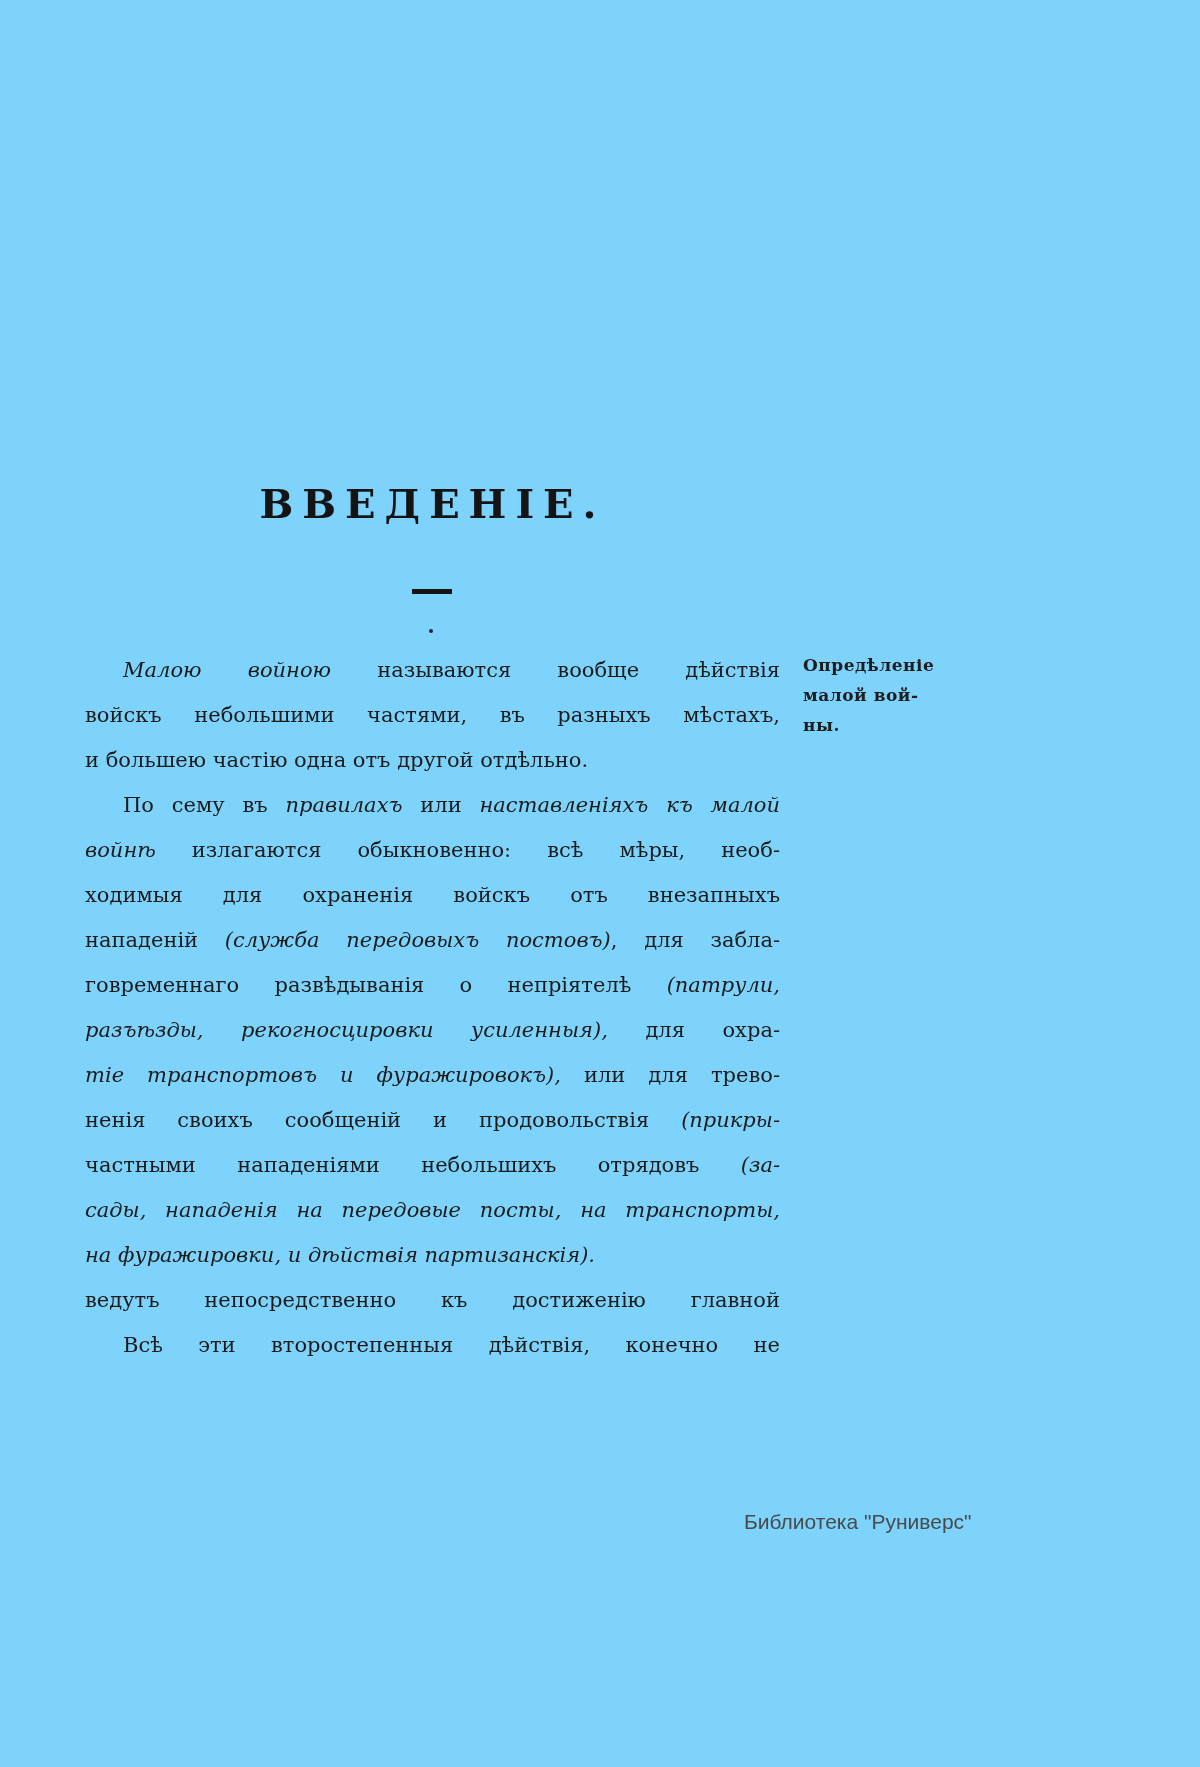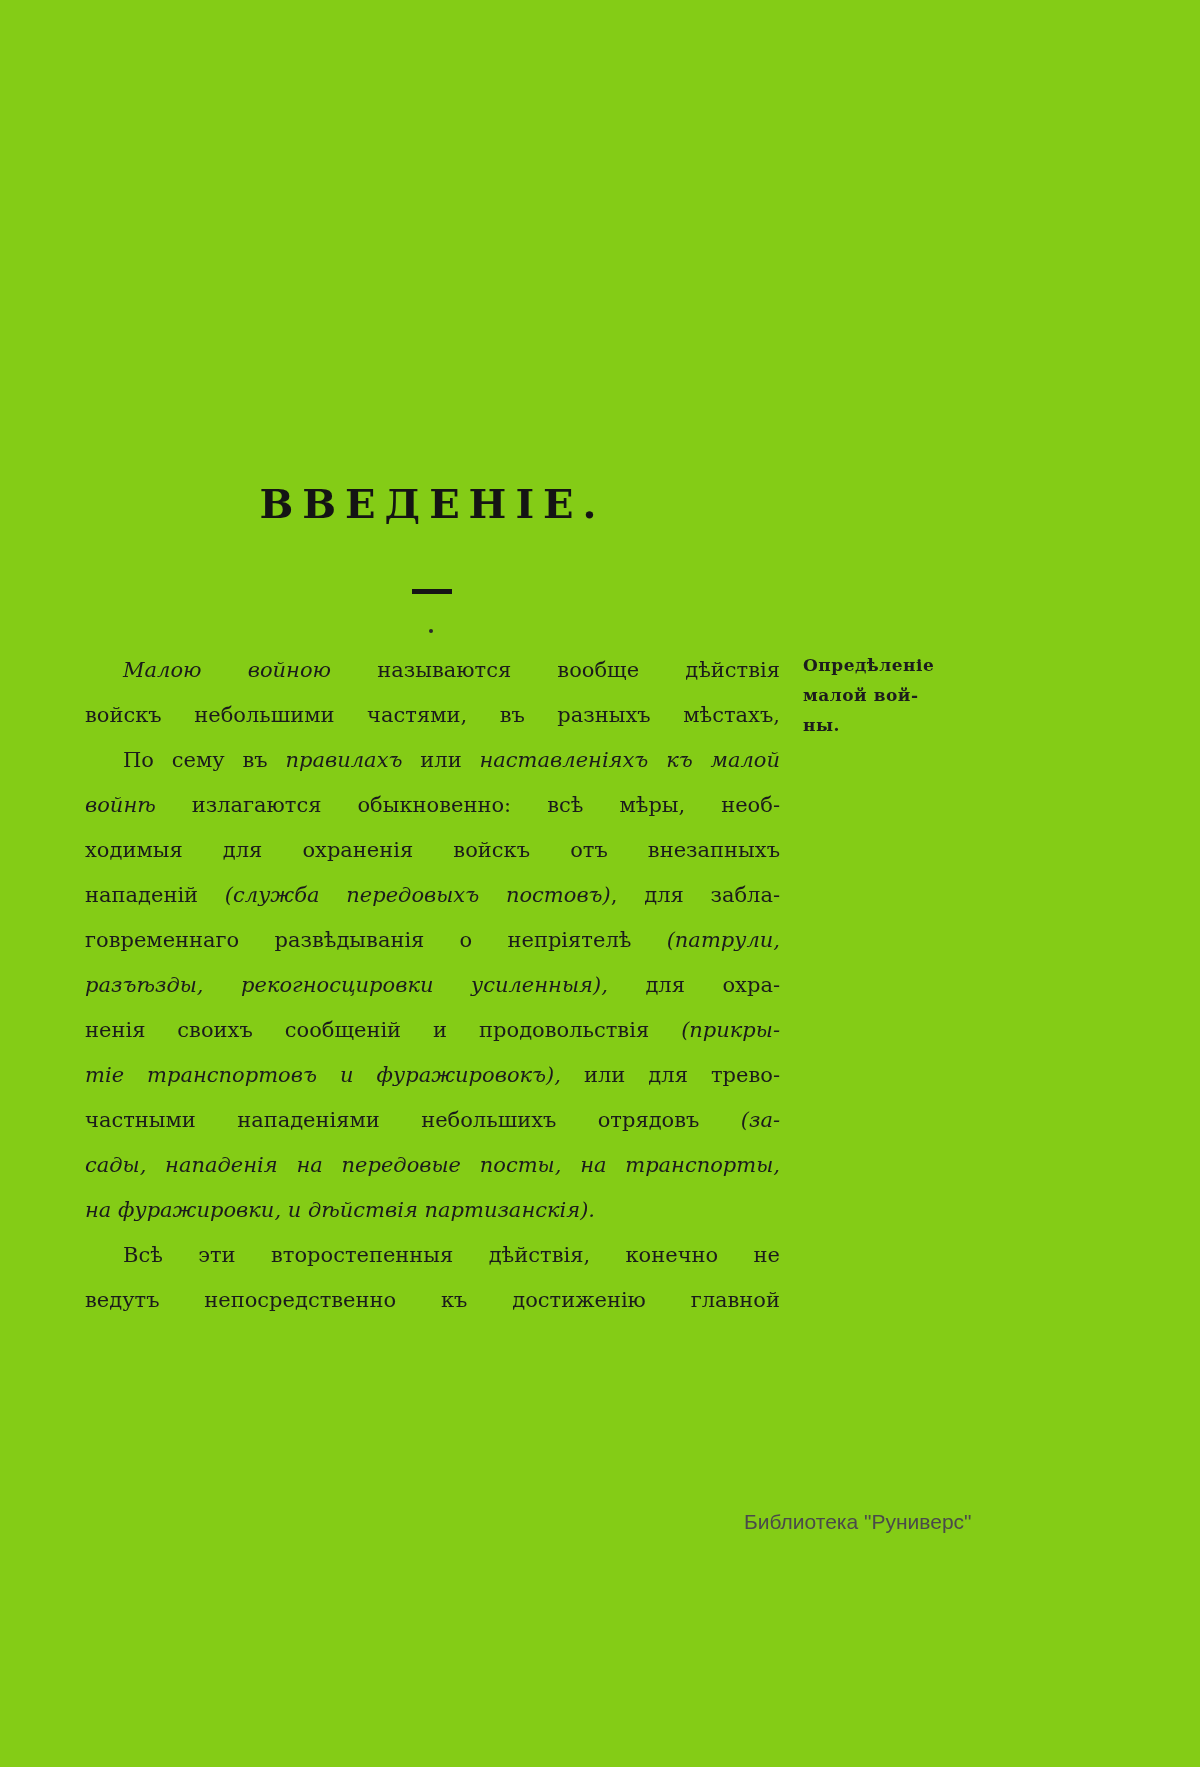--- a/index.html
+++ b/index.html
@@ -4,21 +4,21 @@
 <style>
   html, body {
     margin: 0;
     padding: 0;
     background: #ffffff;
   }
   .page {
     position: relative;
     width: 1200px;
     height: 1767px;
-    background: #84cc16;
+    background: #7dd3fc;
     overflow: hidden;
     font-family: "DejaVu Serif", "Liberation Serif", serif;
     color: #1b1b1b;
   }
   .heading {
     position: absolute;
     top: 480px;
     left: 85px;
     width: 695px;
     text-align: center;
@@ -97,33 +97,34 @@
 </head>
 <body>
 
 <div class="page">
   <div class="heading">ВВЕДЕНІЕ.</div>
   <div class="divider"></div>
   <div class="small-dot"></div>
   <div class="paragraphs">
       <div class="text-line justify indent"><span class="it">Малою войною</span><span> называются вообще дѣйствія</span></div>
       <div class="text-line justify"><span>войскъ небольшими частями, въ разныхъ мѣстахъ,</span></div>
+      <div class="text-line"><span>и большею частію одна отъ другой отдѣльно.</span></div>
       <div class="text-line justify indent"><span>По сему въ </span><span class="it">правилахъ</span><span> или </span><span class="it">наставленіяхъ къ малой</span></div>
       <div class="text-line justify"><span class="it">войнѣ</span><span> излагаются обыкновенно: всѣ мѣры, необ-</span></div>
       <div class="text-line justify"><span>ходимыя для охраненія войскъ отъ внезапныхъ</span></div>
       <div class="text-line justify"><span>нападеній </span><span class="it">(служба передовыхъ постовъ)</span><span>, для забла-</span></div>
       <div class="text-line justify"><span>говременнаго развѣдыванія о непріятелѣ </span><span class="it">(патрули,</span></div>
       <div class="text-line justify"><span class="it">разъѣзды, рекогносцировки усиленныя),</span><span> для охра-</span></div>
+      <div class="text-line justify"><span class="it">тіе транспортовъ и фуражировокъ),</span><span> или для трево-</span></div>
       <div class="text-line justify"><span>ненія своихъ сообщеній и продовольствія </span><span class="it">(прикры-</span></div>
-      <div class="text-line justify"><span class="it">тіе транспортовъ и фуражировокъ),</span><span> или для трево-</span></div>
       <div class="text-line justify"><span>частными нападеніями небольшихъ отрядовъ </span><span class="it">(за-</span></div>
       <div class="text-line justify"><span class="it">сады, нападенія на передовые посты, на транспорты,</span></div>
       <div class="text-line"><span class="it">на фуражировки, и дѣйствія партизанскія).</span></div>
+      <div class="text-line justify"><span>ведутъ непосредственно къ достиженію главной</span></div>
       <div class="text-line justify indent"><span>Всѣ эти второстепенныя дѣйствія, конечно не</span></div>
-      <div class="text-line justify"><span>ведутъ непосредственно къ достиженію главной</span></div>
     </div>
   <div class="margin-notes">
       <div class="margin-note" style="top: 650px;">
         <div>Опредѣленіе</div>
         <div>малой вой-</div>
         <div>ны.</div>
       </div>
     </div>
   <div class="watermark">Библиотека "Руниверс"</div>
 </div>

